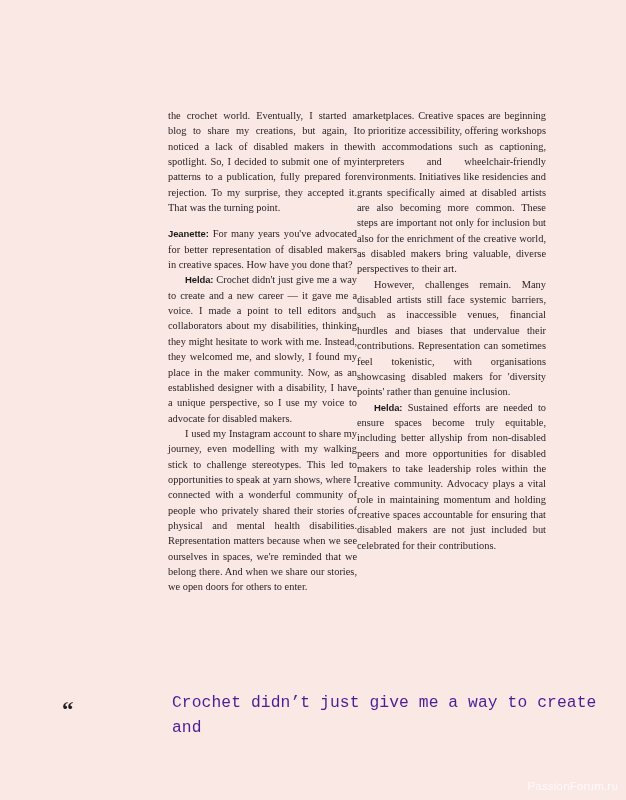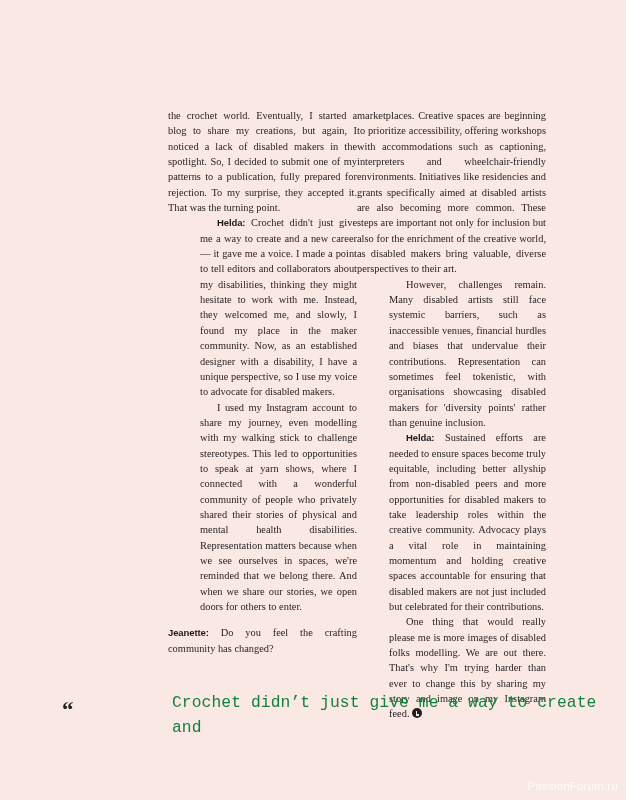--- a/index.html
+++ b/index.html
@@ -37,21 +37,20 @@
     font-size: 10.4px;
     line-height: 15.35px;
     text-align: justify;
     text-justify: inter-word;
     color: #2a2326;
     hyphens: auto;
     -webkit-hyphens: auto;
   }
   .column p.indent {
     text-indent: 17px;
-    margin-left: 32px;
   }
   .column p.qa {
     margin-top: 11px;
   }
   .speaker {
     font-family: "Liberation Sans", sans-serif;
     font-weight: bold;
     font-size: 9.5px;
     color: #1d1a1b;
     letter-spacing: -0.1px;
@@ -104,21 +103,21 @@
   }
   .pullquote-text {
     position: absolute;
     left: 172px;
     top: 0px;
     width: 440px;
     font-family: "Liberation Mono", monospace;
     font-size: 16.3px;
     line-height: 25px;
     letter-spacing: 0.1px;
-    color: #15803d;
+    color: #4c1d95;
   }
   .pullquote-text .l2 {
     display: block;
   }
 
   .watermark {
     position: absolute;
     right: 8px;
     bottom: 8px;
     font-family: "Liberation Sans", sans-serif;
@@ -130,30 +129,29 @@
 </style>
 </head>
 <body>
 
 <div class="page">
 
   <div class="columns">
 
     <div class="column">
       <p>the crochet world. Eventually, I started a blog to share my creations, but again, I noticed a lack of disabled makers in the spotlight. So, I decided to submit one of my patterns to a publication, fully prepared for rejection. To my surprise, they accepted it. That was the turning point.</p>
+      <p class="qa"><span class="speaker">Jeanette:</span><span> For many years you've advocated for better representation of disabled makers in creative spaces. How have you done that?</span></p>
       <p class="indent"><span class="speaker">Helda:</span><span> Crochet didn't just give me a way to create and a new career — it gave me a voice. I made a point to tell editors and collaborators about my disabilities, thinking they might hesitate to work with me. Instead, they welcomed me, and slowly, I found my place in the maker community. Now, as an established designer with a disability, I have a unique perspective, so I use my voice to advocate for disabled makers.</span></p>
       <p class="indent">I used my Instagram account to share my journey, even modelling with my walking stick to challenge stereotypes. This led to opportunities to speak at yarn shows, where I connected with a wonderful community of people who privately shared their stories of physical and mental health disabilities. Representation matters because when we see ourselves in spaces, we're reminded that we belong there. And when we share our stories, we open doors for others to enter.</p>
-      <p class="qa"><span class="speaker">Jeanette:</span><span> Do you feel the crafting community has changed?</span></p>
     </div>
 
     <div class="column">
       <p>marketplaces. Creative spaces are beginning to prioritize accessibility, offering workshops with accommodations such as captioning, interpreters and wheelchair-friendly environments. Initiatives like residencies and grants specifically aimed at disabled artists are also becoming more common. These steps are important not only for inclusion but also for the enrichment of the creative world, as disabled makers bring valuable, diverse perspectives to their art.</p>
       <p class="indent">However, challenges remain. Many disabled artists still face systemic barriers, such as inaccessible venues, financial hurdles and biases that undervalue their contributions. Representation can sometimes feel tokenistic, with organisations showcasing disabled makers for 'diversity points' rather than genuine inclusion.</p>
       <p class="indent"><span class="speaker">Helda:</span><span> Sustained efforts are needed to ensure spaces become truly equitable, including better allyship from non-disabled peers and more opportunities for disabled makers to take leadership roles within the creative community. Advocacy plays a vital role in maintaining momentum and holding creative spaces accountable for ensuring that disabled makers are not just included but celebrated for their contributions.</span></p>
-      <p class="indent"><span>One thing that would really please me is more images of disabled folks modelling. We are out there. That's why I'm trying harder than ever to change this by sharing my story and image on my Instagram feed.</span><span class="endmark"></span></p>
     </div>
 
   </div>
 
   <div class="pullquote-wrap">
     <div class="pullquote-mark">“</div>
     <div class="pullquote-text">
       <span class="l1">Crochet didn’t just give me a way to create and</span>
     </div>
   </div>

